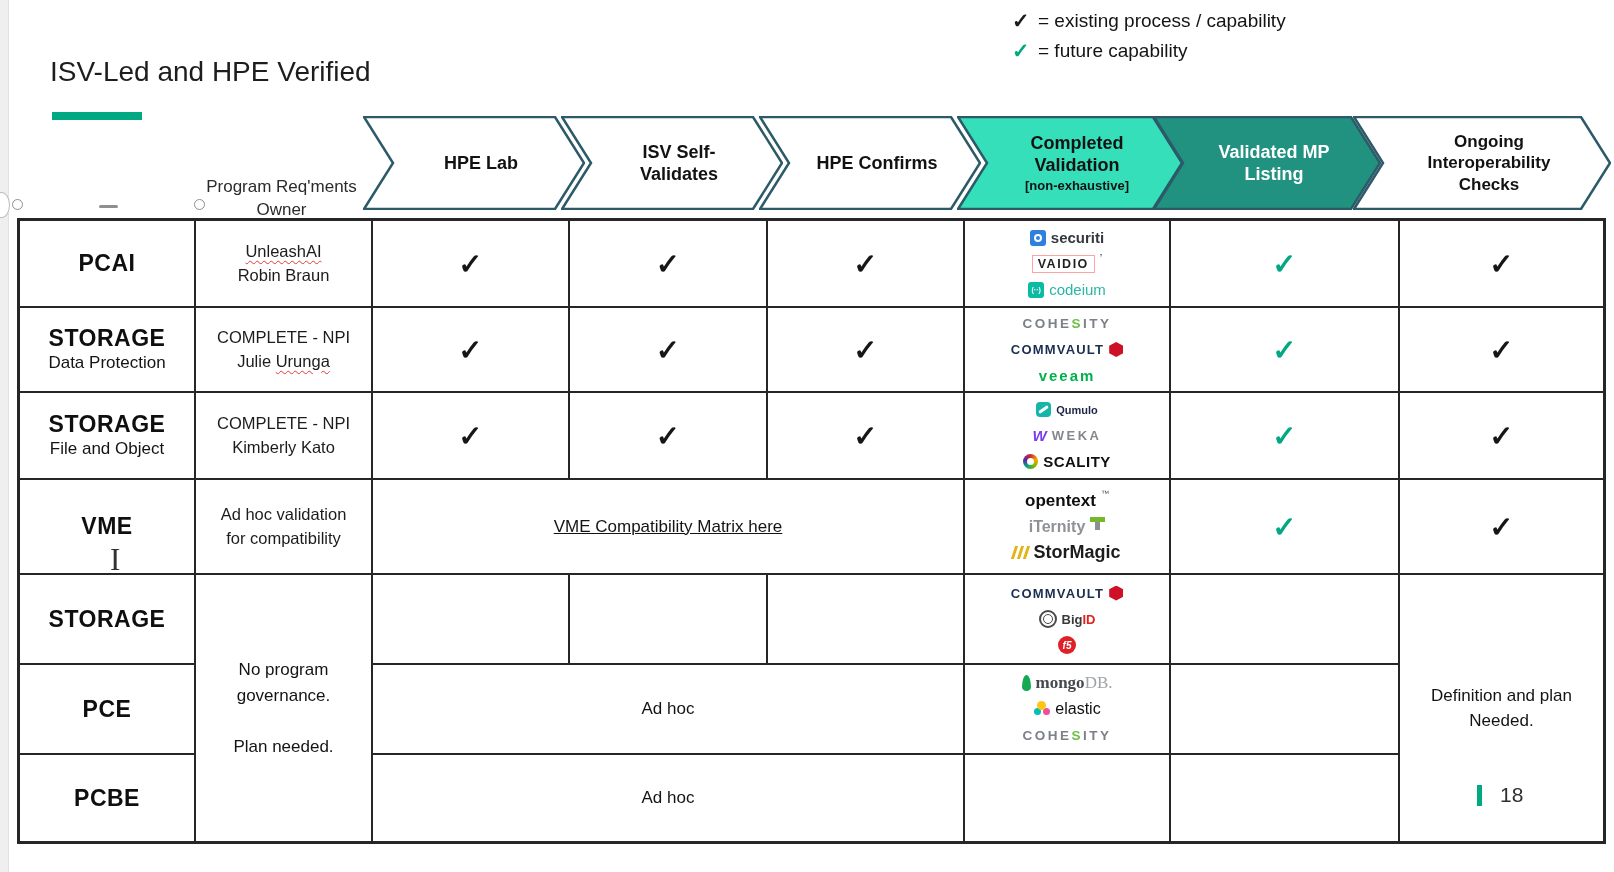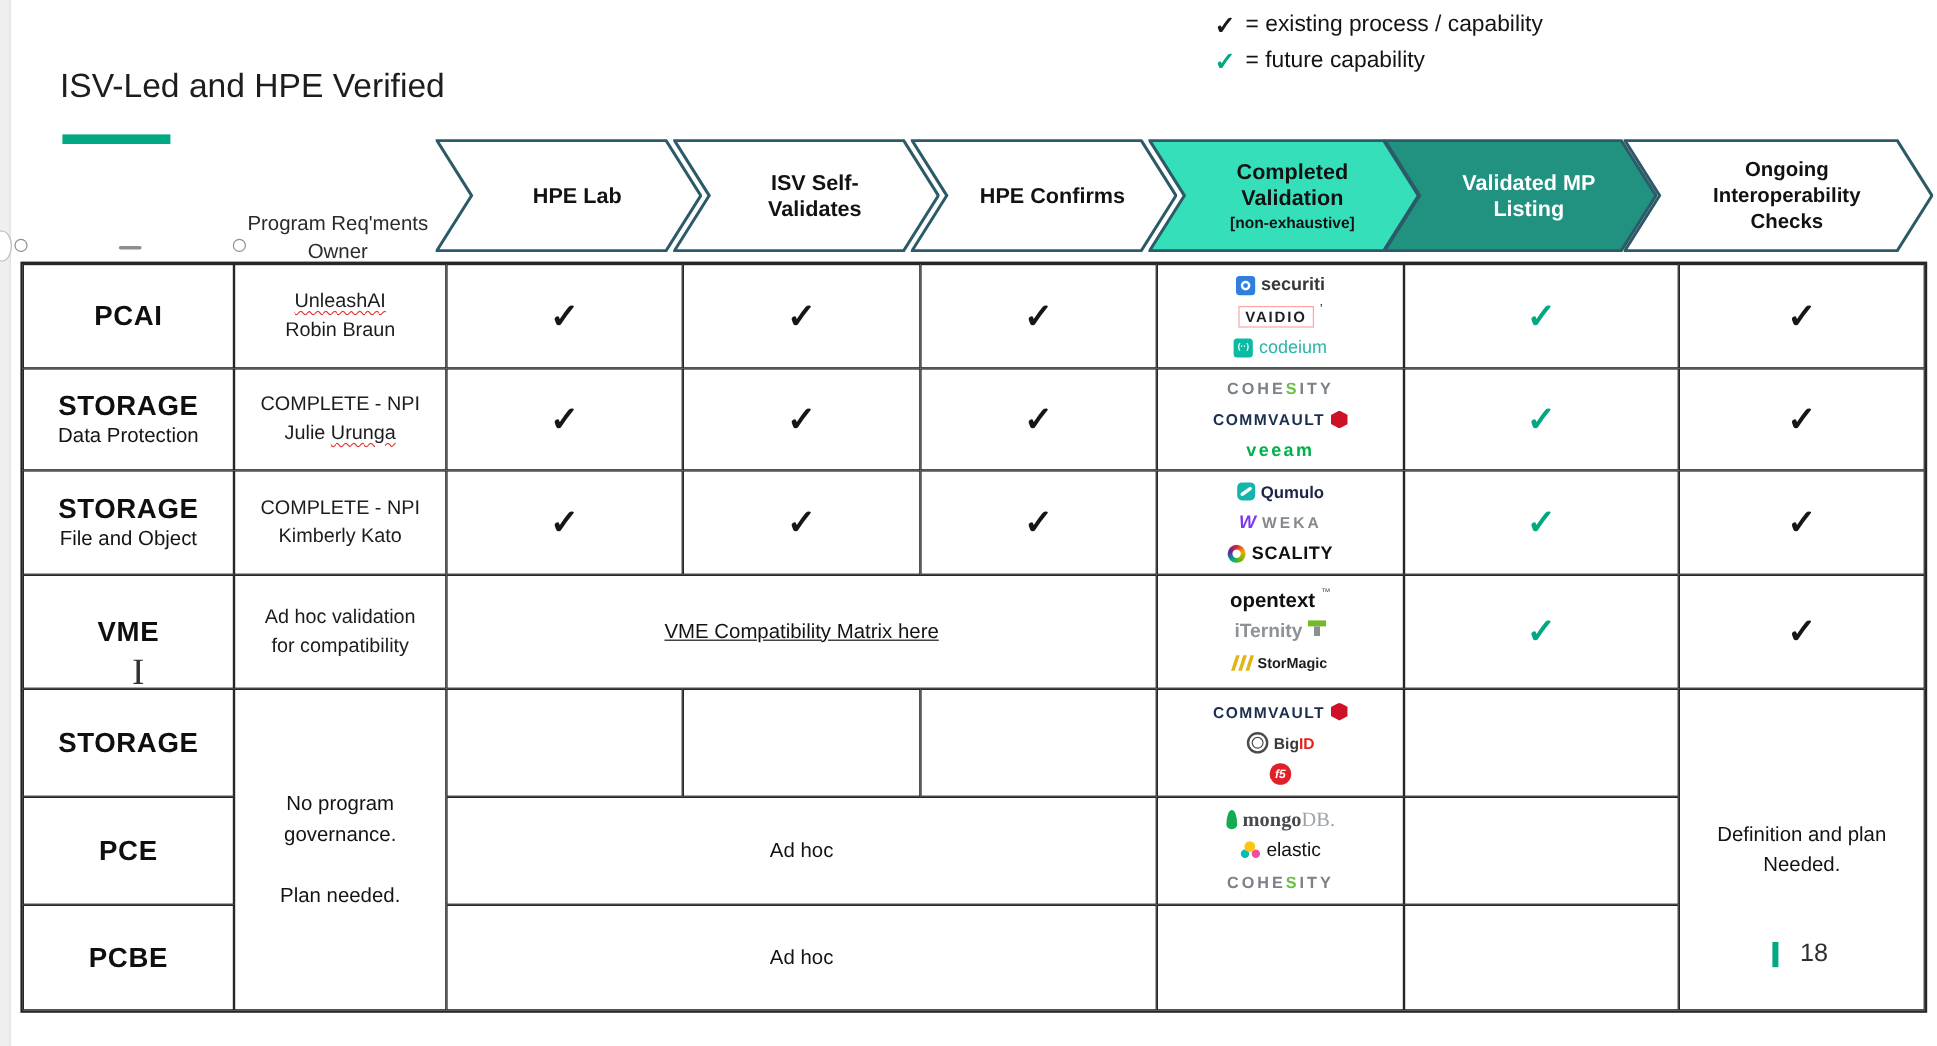--- a/index.html
+++ b/index.html
@@ -52,34 +52,34 @@
   .vaidio-mark{font-size:11px;color:#1f1f1f;align-self:flex-start;}
   .i-codeium{width:16px;height:16px;background:#0ABBA4;border-radius:3px;color:#fff;font-size:7px;display:inline-flex;align-items:center;justify-content:center;font-weight:700;}
   .t-codeium{font-size:15px;font-weight:500;color:#2AB5A5;}
   .t-cohesity{font-size:13.5px;font-weight:700;letter-spacing:2.5px;color:#7b8187;}
   .coh-green{color:#6CBE45;}
   .t-commvault{font-size:13px;font-weight:800;letter-spacing:1.2px;color:#1A2E4F;}
   .i-commvault{width:14px;height:15px;background:#CE1126;clip-path:polygon(50% 0,100% 25%,100% 75%,50% 100%,0 75%,0 25%);}
   .t-veeam{font-size:15px;font-weight:700;letter-spacing:2px;color:#00B14B;}
   .i-qumulo{width:15px;height:15px;background:#14B5AB;border-radius:4px;position:relative;}
   .i-qumulo::before{content:"";position:absolute;left:2px;right:2px;top:6px;height:3px;background:#fff;border-radius:2px;transform:rotate(-35deg);}
-  .t-qumulo{font-size:14px;font-weight:700;color:#1D2545;}
+  .t-qumulo{font-size:11px;font-weight:700;color:#1D2545;}
   .i-weka{font-size:15px;font-weight:800;color:#7C3AED;font-style:italic;}
   .t-weka{font-size:13px;font-weight:600;letter-spacing:2.5px;color:#85888C;}
   .i-scality{width:15px;height:15px;border-radius:50%;background:conic-gradient(#D22630,#F2A900,#7AB800,#00A982,#5F259F,#D22630);position:relative;}
   .i-scality::before{content:"";position:absolute;inset:4px;background:#fff;border-radius:50%;}
   .t-scality{font-size:15px;font-weight:800;color:#101010;letter-spacing:0.5px;}
   .t-opentext{font-size:17px;font-weight:800;color:#0f0f0f;}
   .tm{font-size:8px;color:#555;align-self:flex-start;}
   .t-iternity{font-size:16px;font-weight:600;color:#8E9296;}
   .i-iternity{width:15px;height:14px;position:relative;align-self:flex-start;margin-top:2px;}
   .i-iternity::before{content:"";position:absolute;top:0;left:0;width:15px;height:5px;background:#76B82A;}
   .i-iternity::after{content:"";position:absolute;top:5px;left:5px;width:5px;height:8px;background:#8C8F93;}
   .i-stormagic{width:3px;height:13px;background:#E2B417;box-shadow:6px 0 0 #E2B417,12px 0 0 #E2B417;transform:skewX(-18deg);margin-right:12px;}
-  .t-stormagic{font-size:12px;font-weight:700;color:#1c1c1c;}
+  .t-stormagic{font-size:18px;font-weight:700;color:#1c1c1c;}
   .i-bigid{width:14px;height:14px;border-radius:50%;border:2px solid #4a4a4a;position:relative;}
   .i-bigid::before{content:"";position:absolute;inset:2px;border:1.5px solid #4a4a4a;border-radius:50%;}
   .t-bigid{font-size:13px;font-weight:800;color:#3a3a3a;}
   .bigid-red{color:#E0241C;}
   .i-f5{width:18px;height:18px;border-radius:50%;background:#E02027;color:#fff;font-size:10px;font-weight:800;font-style:italic;display:inline-flex;align-items:center;justify-content:center;}
   .i-mongodb{width:9px;height:16px;background:#13AA52;border-radius:50% 50% 48% 48%/75% 75% 25% 25%;}
   .t-mongodb{font-family:"Liberation Serif",serif;font-size:17px;font-weight:700;color:#46494d;}
   .mongo-gray{color:#9DA3A7;font-weight:400;}
   .i-elastic{width:17px;height:16px;position:relative;}
   .i-elastic::before{content:"";position:absolute;top:0;left:4px;width:9px;height:9px;border-radius:50%;background:#FEC514;box-shadow:-4px 6px 0 -1px #00BFB3,5px 6px 0 -1px #F04E98;}

